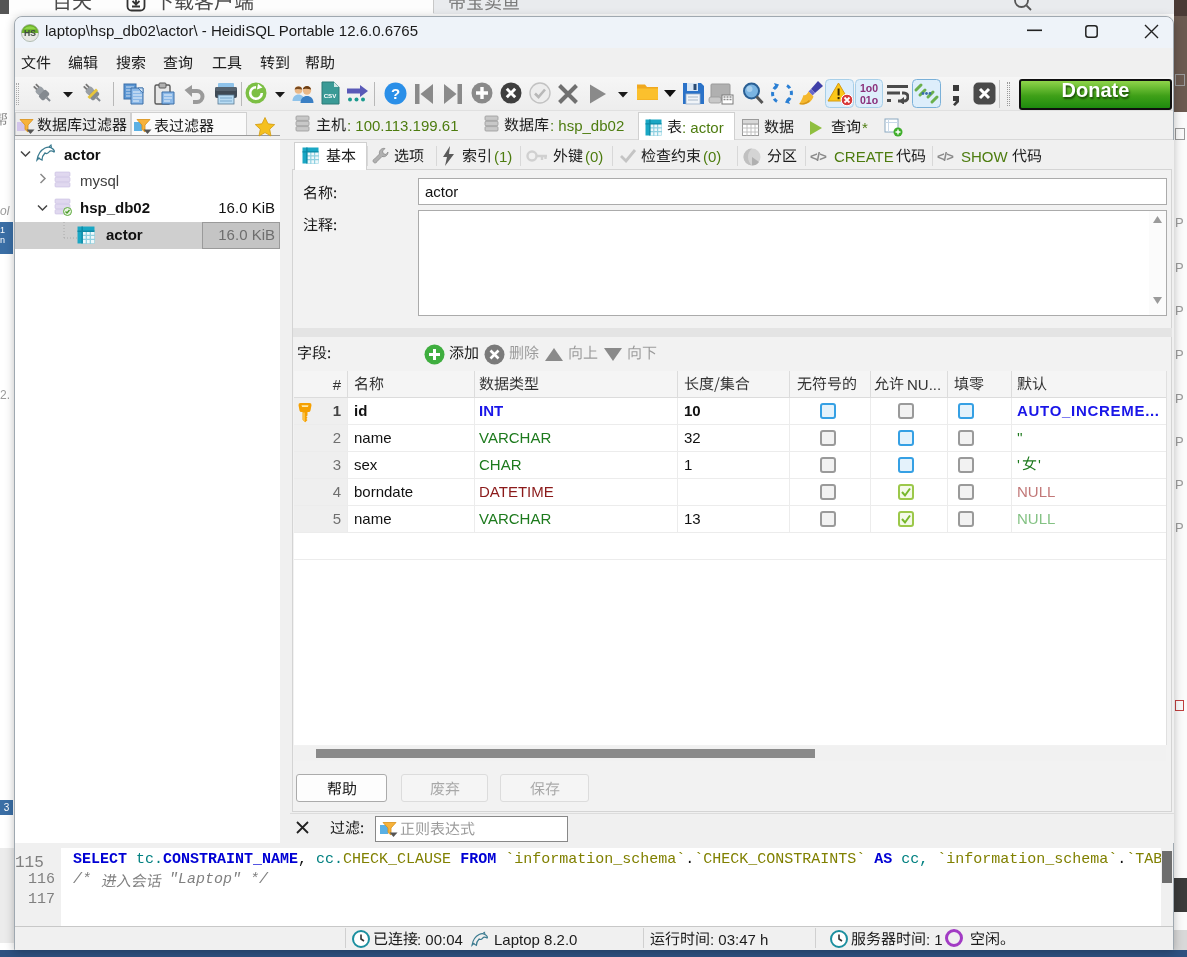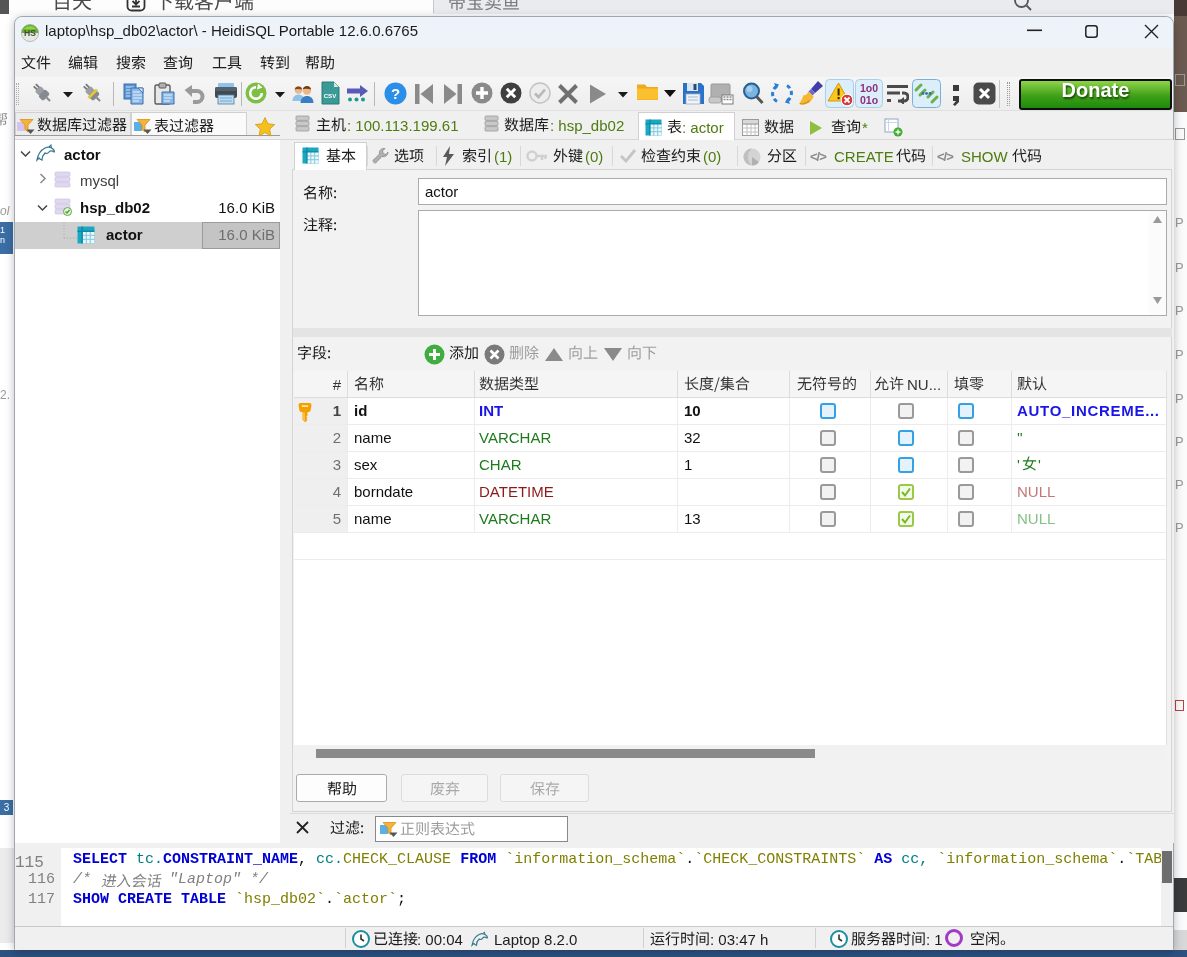--- a/index.html
+++ b/index.html
@@ -732,21 +732,20 @@
     <div class="abs" style="left:73px;top:872px;font-family:'Liberation Mono',monospace;font-size:15px;white-space:pre"><span style="color:#808080;font-style:italic">/* </span></div>
     <svg class="ck " style="position:absolute;left:101px;top:873px;" width="60" height="15" viewBox="0 -880 4000 1000" fill="#808080">
       <g transform="skewX(-9)">
         <use href="#g8FDB"></use>
         <use href="#g5165" x="1000"></use>
         <use href="#g4F1A" x="2000"></use>
         <use href="#g8BDD" x="3000"></use>
       </g>
     </svg>
     <div class="abs" style="left:169px;top:872px;font-family:'Liberation Mono',monospace;font-size:15px;white-space:pre"><span style="color:#808080;font-style:italic">"Laptop" */</span></div>
-    <div class="abs" style="left:73px;top:892px;font-family:'Liberation Mono',monospace;font-size:15px;white-space:pre"><span style="color:#0000d4;font-weight:bold">SHOW CREATE TABLE</span><span style="color:#808000"> `hsp_db02`</span><span style="color:#111">.</span><span style="color:#808000">`actor`</span><span style="color:#111">;</span></div>
     <div class="abs" style="left:1161px;top:848px;width:12px;height:78px;background:#f0f0f0"></div>
     <div class="abs" style="left:1162px;top:851px;width:10px;height:32px;background:#6e6e6e"></div>
     <div class="abs" style="left:15px;top:926px;width:1158px;height:24px;background:#f0f0f0;border-top:1px solid #c8c8c8"></div>
     <div class="abs" style="left:345px;top:928px;width:1px;height:20px;background:#d0d0d0"></div>
     <div class="abs" style="left:643px;top:928px;width:1px;height:20px;background:#d0d0d0"></div>
     <div class="abs" style="left:815px;top:928px;width:1px;height:20px;background:#d0d0d0"></div>
     <svg class="abs" style="left:352px;top:930px" width="18" height="18" viewBox="0 0 18 18">
 <circle cx="9" cy="9" r="8" fill="#fff" stroke="#1b8f9f" stroke-width="2"></circle>
 <path d="M9 4.5V9l3 2" fill="none" stroke="#333" stroke-width="1.6"></path>
     </svg>

